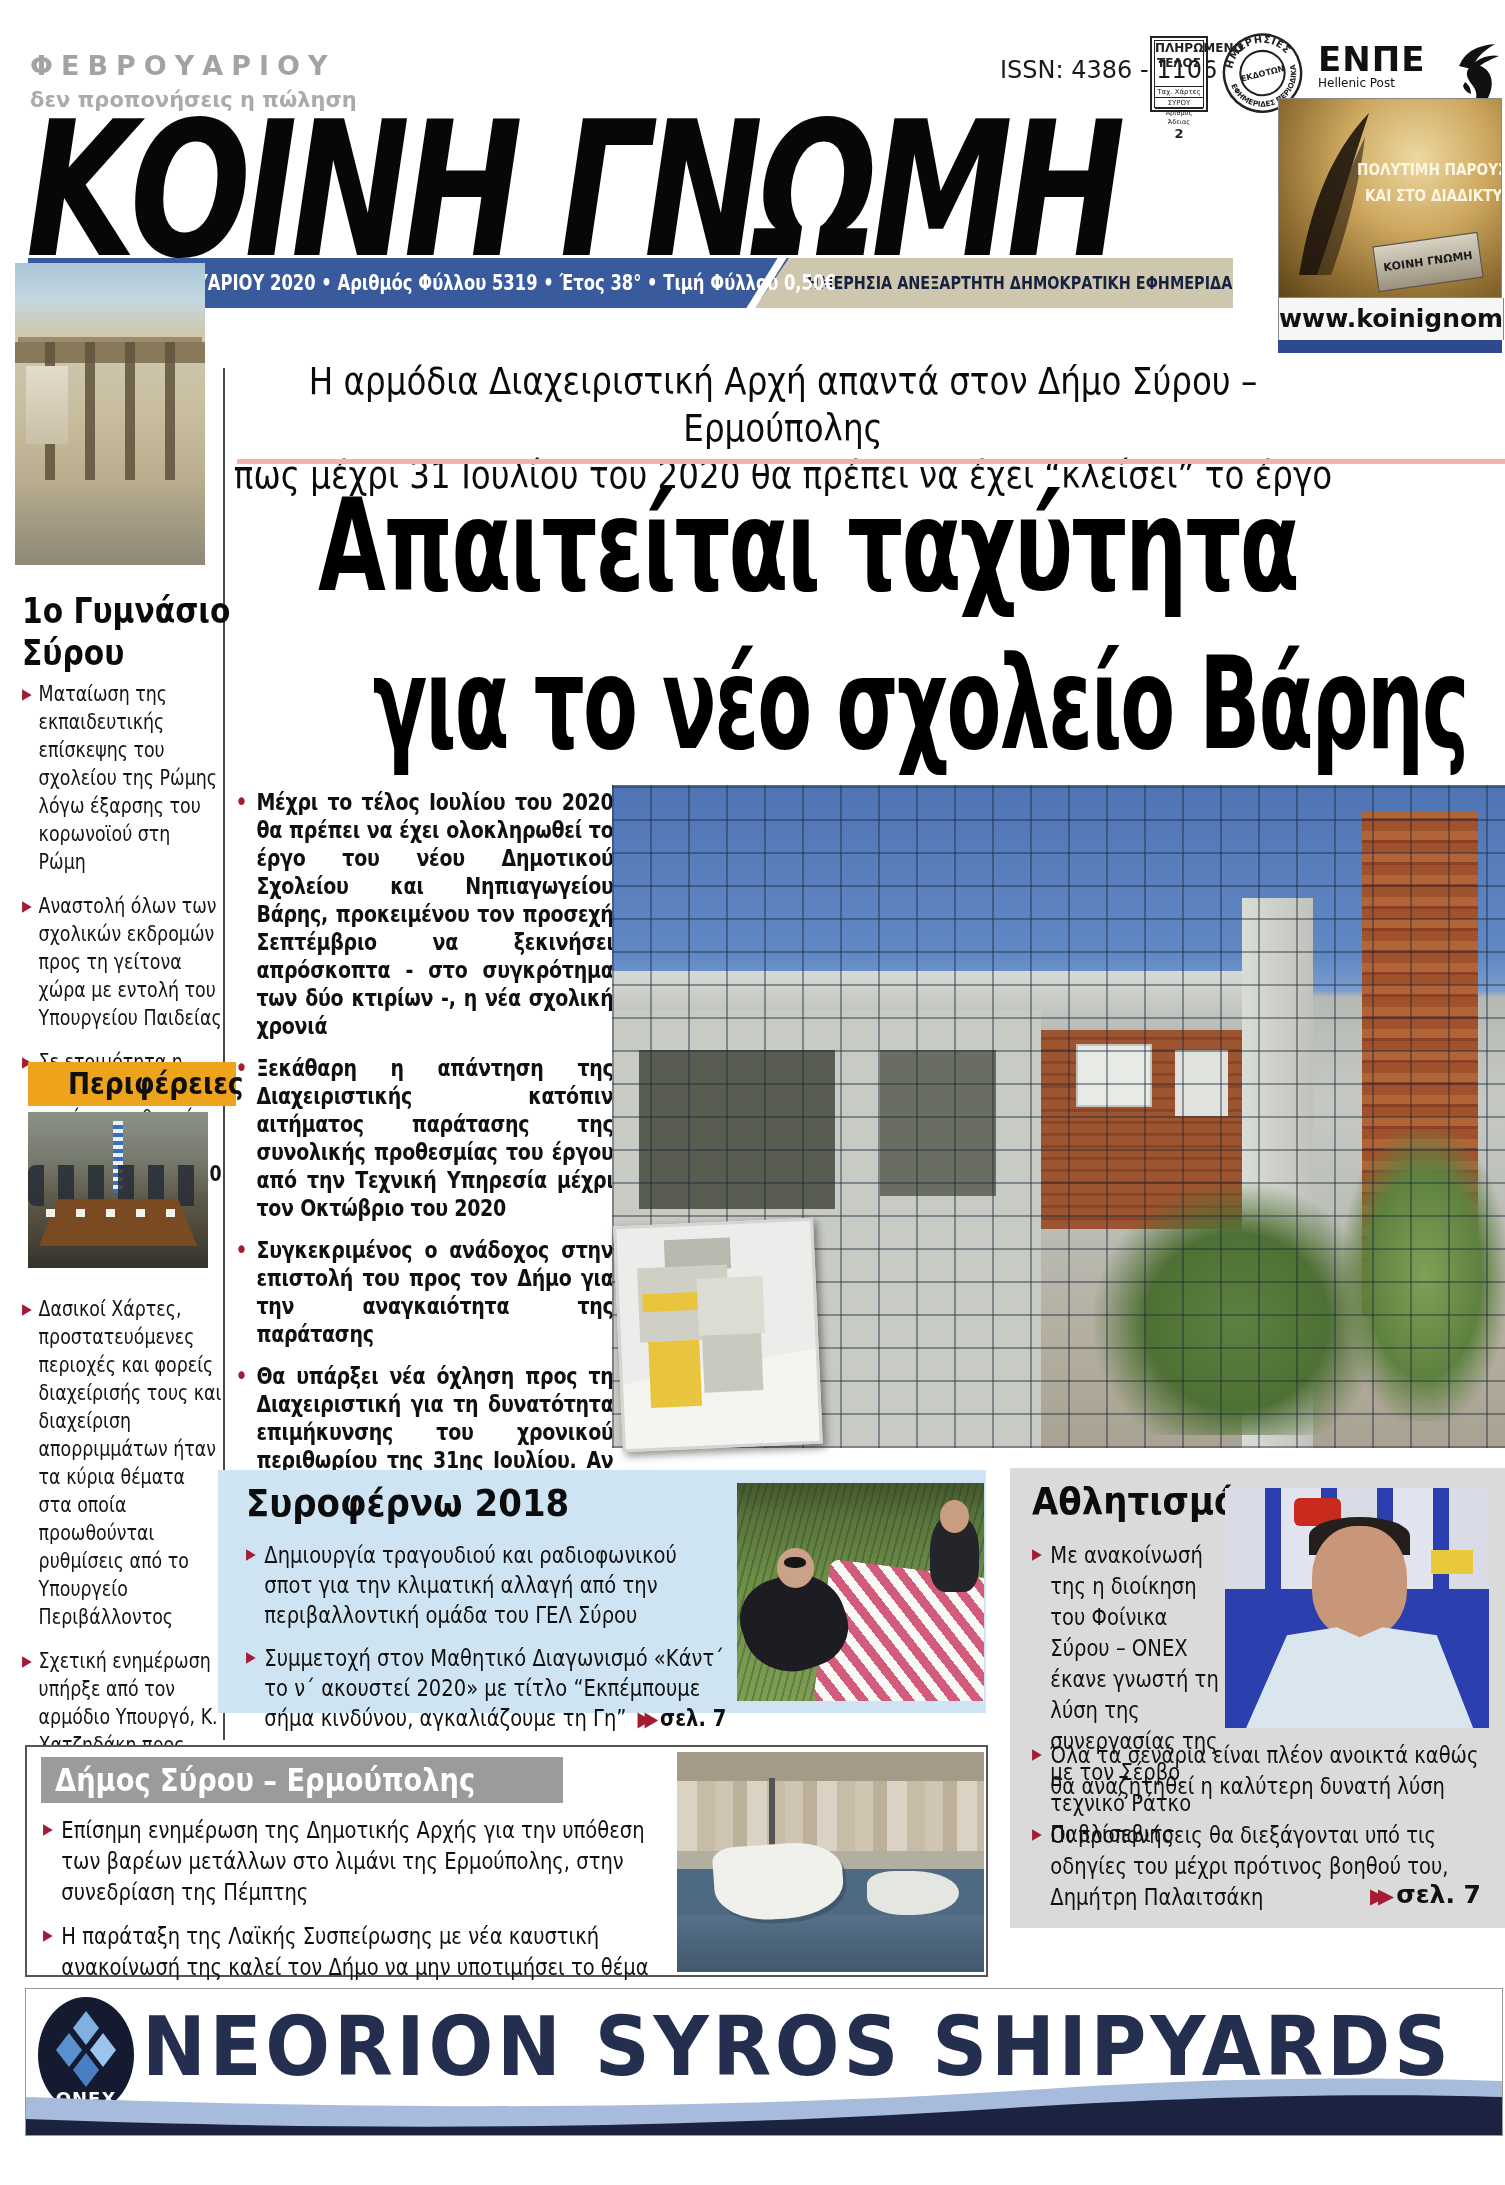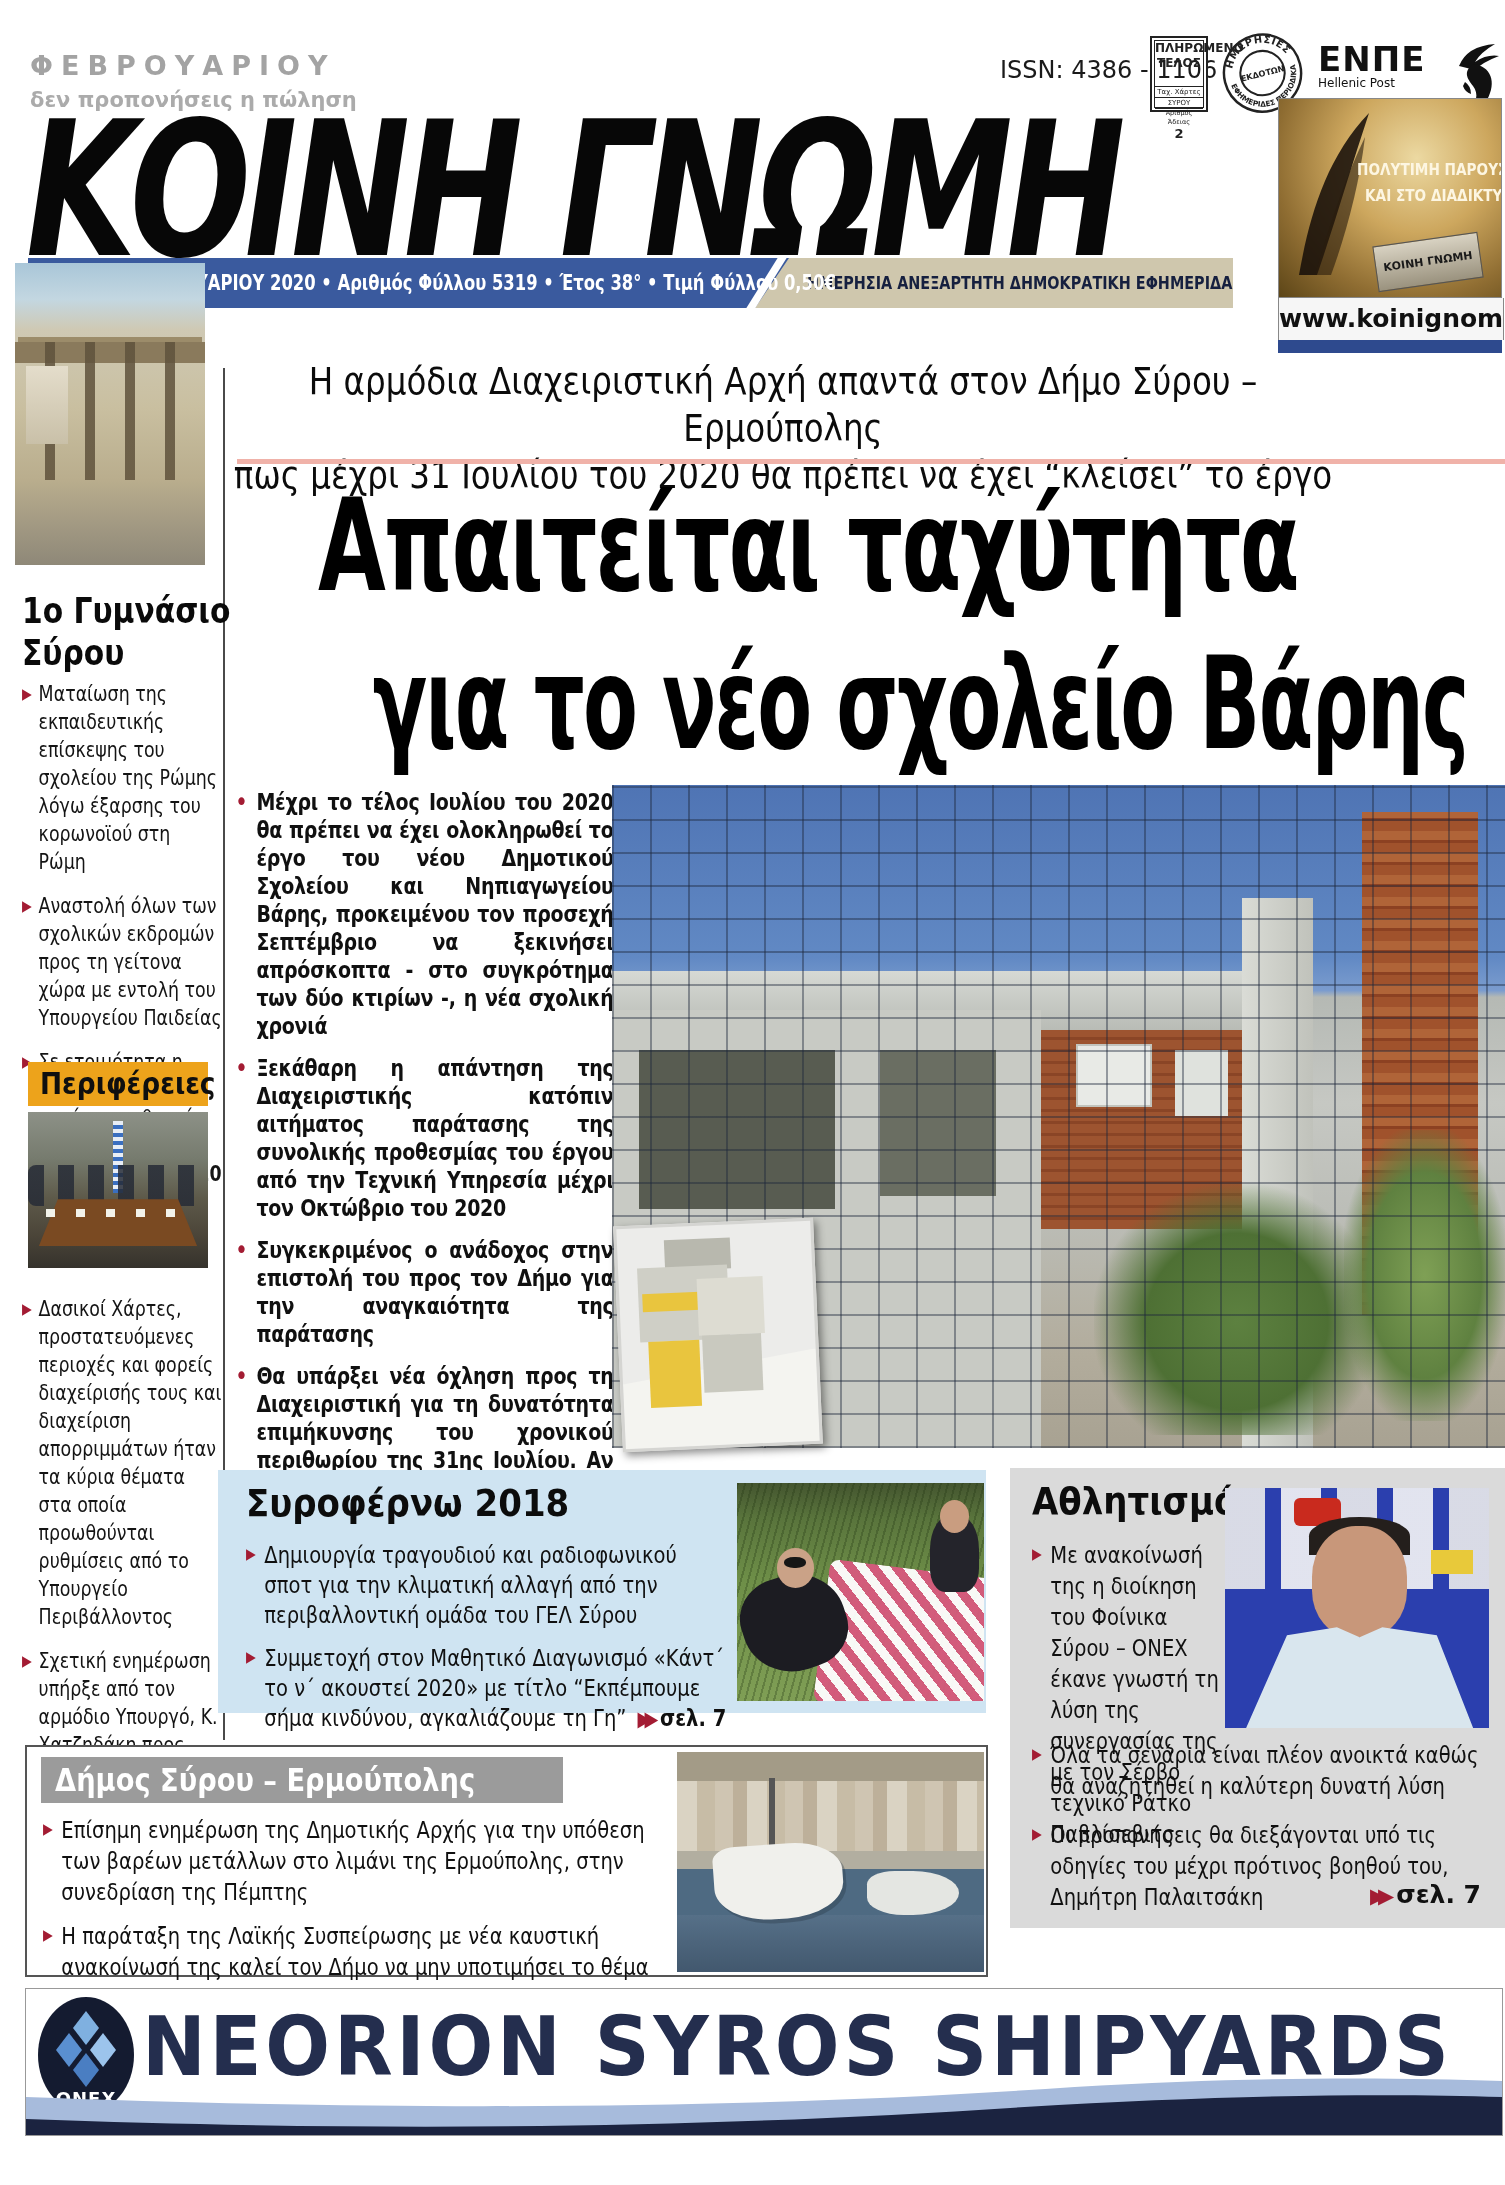--- a/index.html
+++ b/index.html
@@ -62,21 +62,21 @@
   
   .divider{left:223px;top:368px;width:2px;height:1372px;background:#4a4a4a;}
   .s-head{left:22px;top:590px;width:250px;font-size:35px;font-weight:bold;line-height:42px;color:#0a0a0a;
     transform:scaleX(.85);transform-origin:0 0;}
   .sbullets{width:235px;transform:scaleX(.85);transform-origin:0 0;}
   .sb1{left:22px;top:680px;}
   .sb2{left:22px;top:1295px;}
   .srow{display:flex;gap:8px;margin-bottom:16px;}
   .tri{color:#a31c33;font-size:15px;line-height:28px;flex:0 0 auto;}
   .stxt{font-size:20.5px;line-height:28px;color:#141414;}
-  .orangebar{left:28px;top:1062px;width:180px;height:44px;background:#eda31b;text-align:center;}
+  .orangebar{left:28px;top:1062px;width:180px;height:44px;background:#eda31b;text-align:center;padding-left:28px;}
   .orangebar span{display:inline-block;font-size:30px;font-weight:bold;color:#0f0f0f;line-height:44px;transform:scaleX(.88);}
   
   .ph{overflow:hidden;}
   .ph-school{left:15px;top:263px;width:190px;height:302px;
     background:linear-gradient(180deg,#a9c6d8 0%,#c3d7e1 12%,#cfc9b4 22%,#c9bfa0 48%,#b9ad8d 72%,#a39a83 86%,#8e8878 100%);}
   .ps-beam{position:absolute;left:0;top:26%;width:100%;height:7%;background:#8a7a5c;
     box-shadow:0 -8px 0 -3px #9c8c6a;}
   .ps-posts{position:absolute;left:0;top:26%;width:100%;height:46%;
     background:repeating-linear-gradient(90deg,transparent 0 30px,rgba(95,82,60,.85) 30px 40px);}
   .ps-steps{position:absolute;left:6%;top:34%;width:22%;height:26%;background:linear-gradient(180deg,#e4ddcb,#c9c0a8);}

